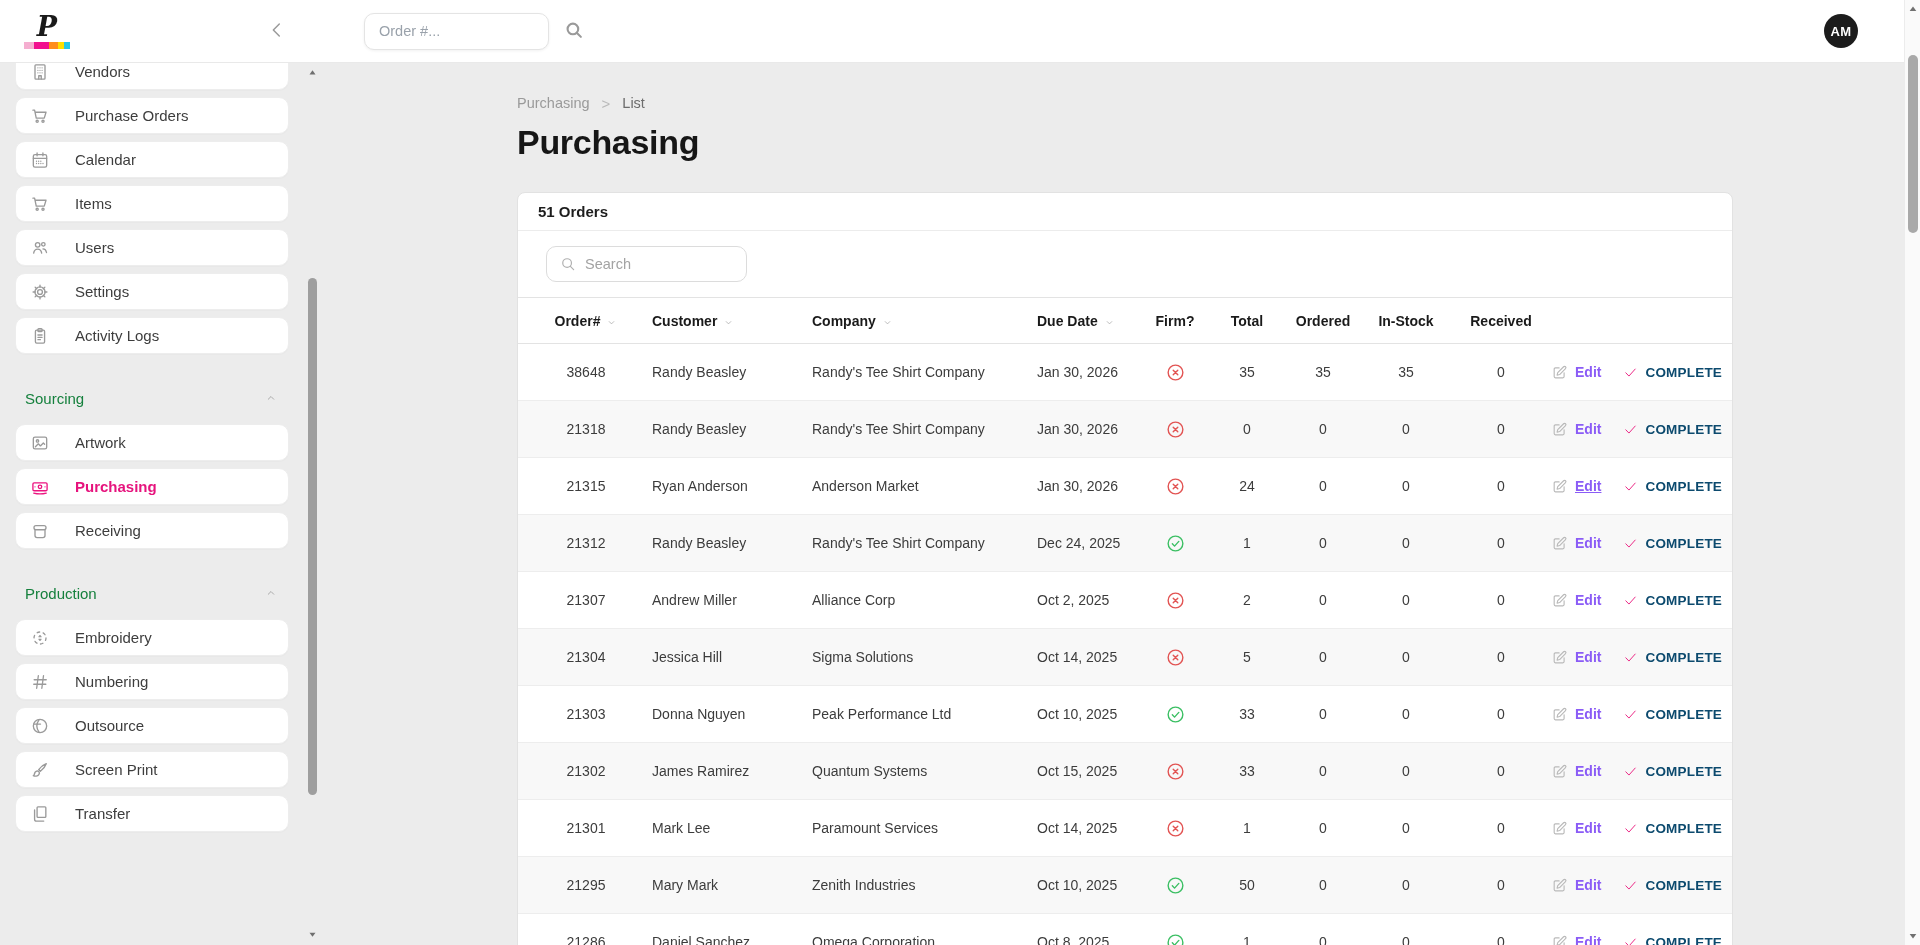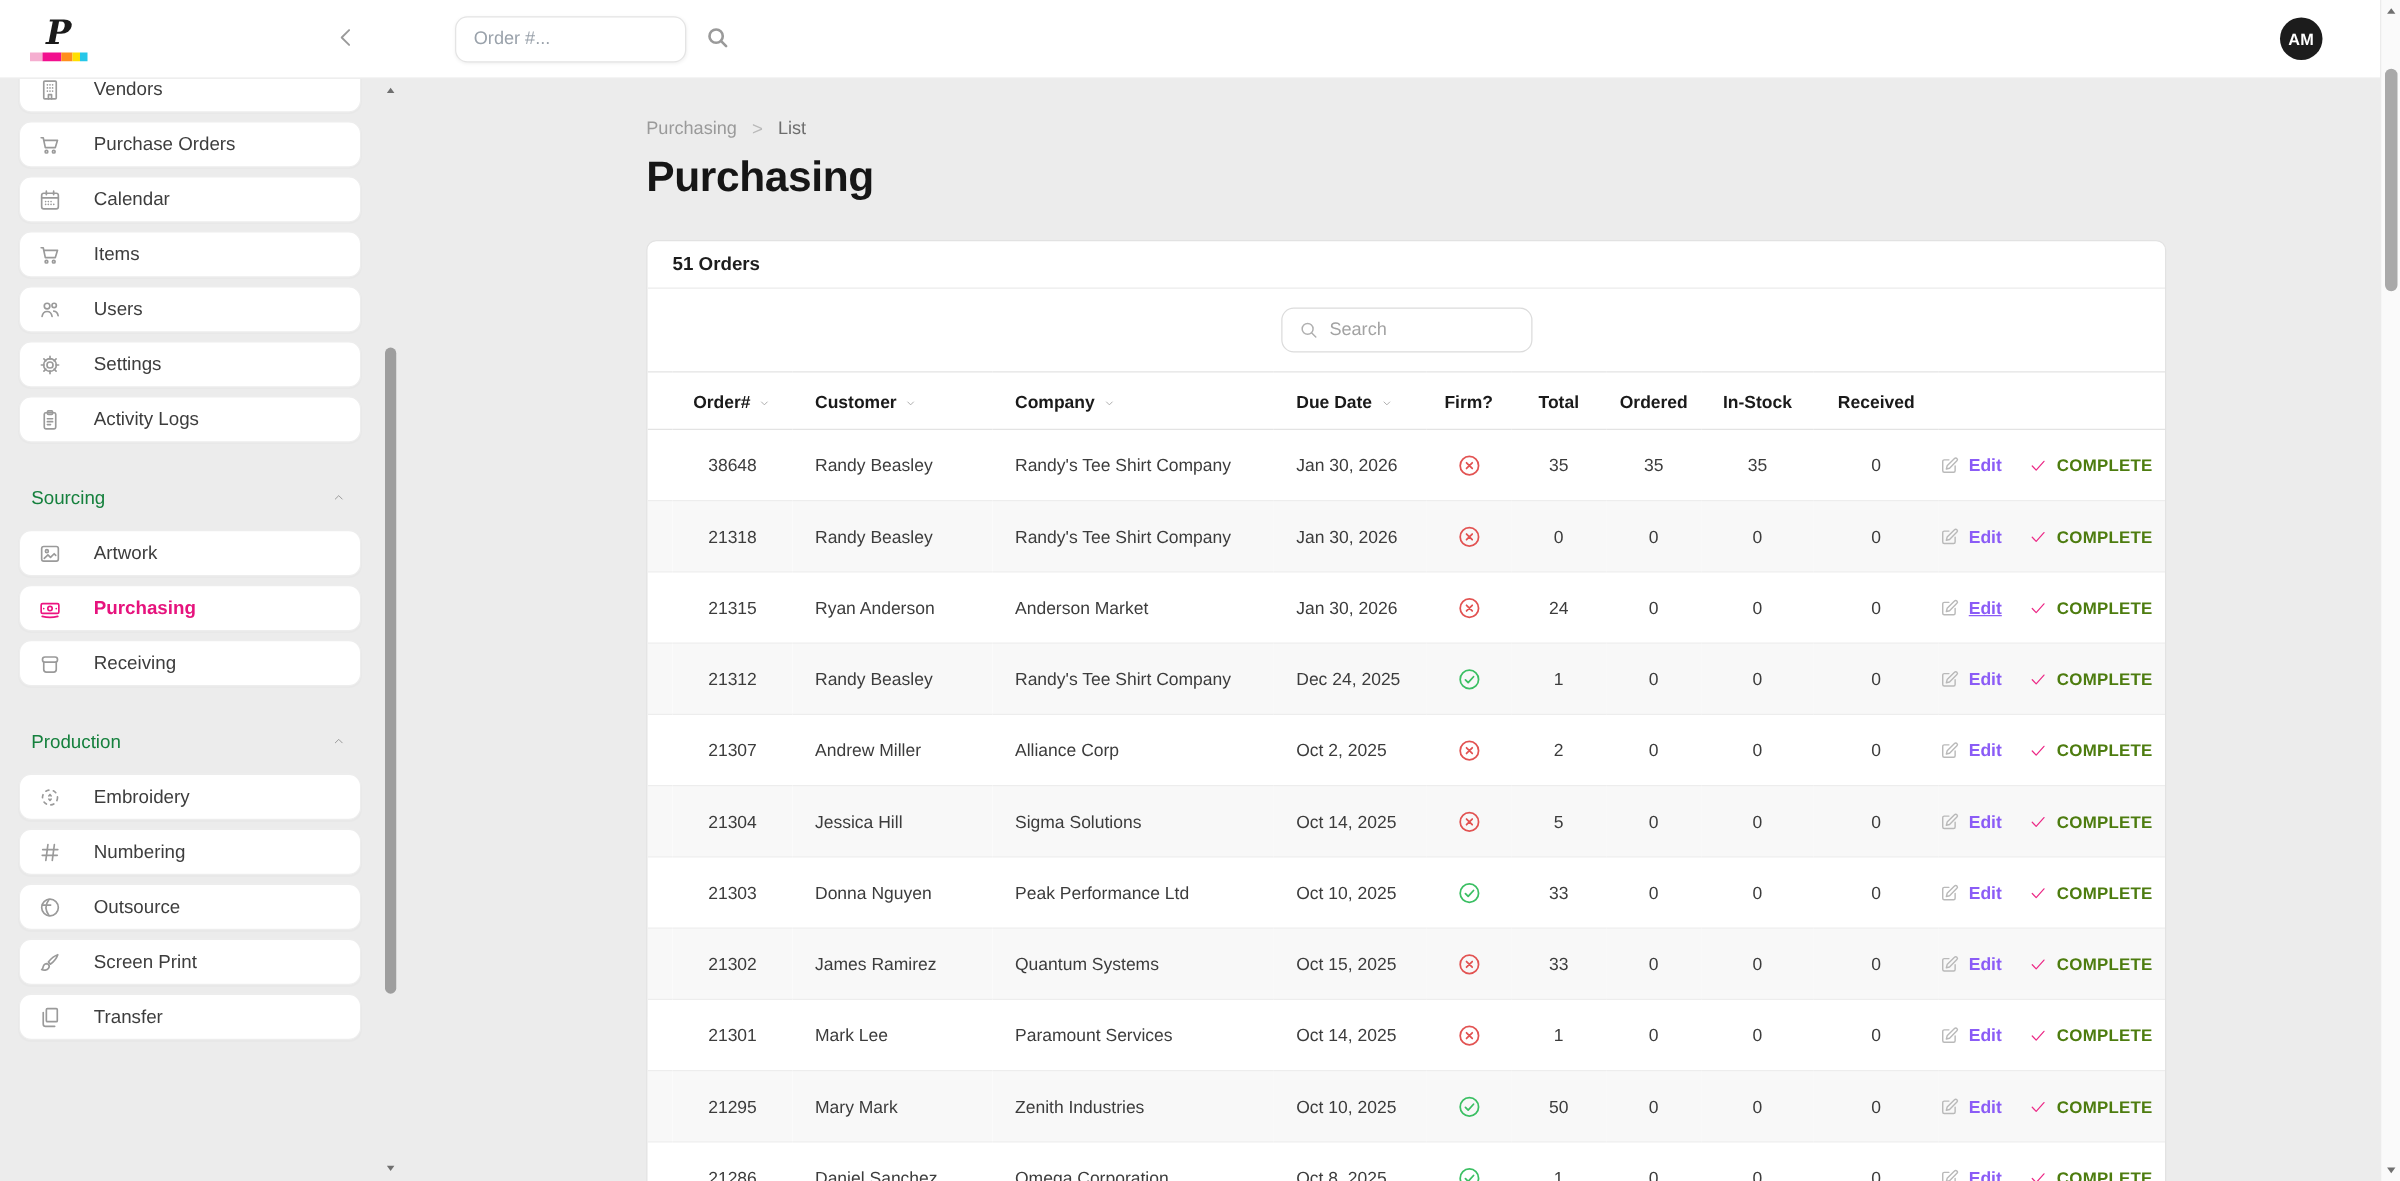--- a/index.html
+++ b/index.html
@@ -46,21 +46,21 @@
   .content { width:1216px; margin:0 auto; padding-top:30px; }
   .breadcrumb { display:flex; align-items:center; gap:12px; font-size:14.5px; height:20px; }
   .breadcrumb a { color:#9a9a9a; text-decoration:none; cursor:pointer; }
   .breadcrumb a:last-child { color:#6d6d6d; }
   .breadcrumb .sep { color:#b9b9b9; font-size:15px; }
   h1 { margin-top:8px; font-size:34px; line-height:42px; font-weight:700; color:#161616; letter-spacing:-.3px; }
 
   .card { margin-top:29px; background:#fff; border:1px solid #e2e2e2; border-radius:8px; overflow:hidden; }
   .card-header { height:38px; display:flex; align-items:center; padding:0 20px; border-bottom:1px solid #ececec; }
   .card-header span { font-size:15px; font-weight:700; color:#1d1d1d; }
-  .card-toolbar { height:66px; display:flex; align-items:center; justify-content:center; padding:0 28px; }
+  .card-toolbar { height:66px; display:flex; align-items:center; justify-content:flex-start; padding:0 28px; }
   .table-search { width:201px; height:36px; border:1px solid #dcdcdc; border-radius:10px; display:flex; align-items:center; padding-left:12px; gap:8px; background:#fff; }
   .table-search .icon { color:#b0b0b0; }
   .table-search input { border:none; outline:none; width:100%; font-size:14.5px; color:#333; font-family:inherit; background:transparent; }
   .table-search input::placeholder { color:#a3a3a3; }
 
   table { width:100%; border-collapse:collapse; table-layout:fixed; }
   thead tr { height:46px; border-top:1px solid #e3e3e3; border-bottom:1px solid #e3e3e3;padding-left:24px; }
   th { font-size:14px; font-weight:700; color:#1a1a1a; white-space:nowrap; }
   th .sort-icon { margin-left:6px; vertical-align:-2px; color:#a5a5a5; }
   tbody tr { height:57px; border-bottom:1px solid #ededed; }
@@ -72,21 +72,21 @@
   .firm-icon { display:inline-flex; vertical-align:middle; }
   .firm-icon.no { color:#e25352; }
   .firm-icon.yes { color:#3bbf63; }
   td.actions { text-align:right; padding-right:24px; }
   .edit-btn, .complete-btn { background:none; border:none; cursor:pointer; font-family:inherit; display:inline-flex; align-items:center; gap:7px; vertical-align:middle; }
   .edit-btn { margin-right:22px; }
   .edit-btn .icon { color:#b9b9b9; }
   .edit-btn .lbl { font-size:14px; font-weight:700; color:#8b5cf6; }
   .edit-btn.underline .lbl { text-decoration:underline; }
   .complete-btn .icon { color:#ec2a87; }
-  .complete-btn .lbl { font-size:13.5px; font-weight:700; color:#4d7c0f; letter-spacing:.2px; }
+  .complete-btn .lbl { font-size:13.5px; font-weight:700; color:#0c4a6e; letter-spacing:.2px; }
 
   
   .pg-scroll { position:fixed; top:0; right:0; width:16px; height:945px; background:#fafafa; border-left:1px solid #ececec; z-index:10; }
   .pg-up { position:absolute; top:4px; left:3px; color:#707070; }
   .pg-down { position:absolute; bottom:4px; left:3px; color:#707070; }
   .pg-thumb { position:absolute; top:55px; left:3px; width:10px; height:178px; border-radius:5px; background:#a9a9a9; }
 </style>
 </head>
 <body>
 

